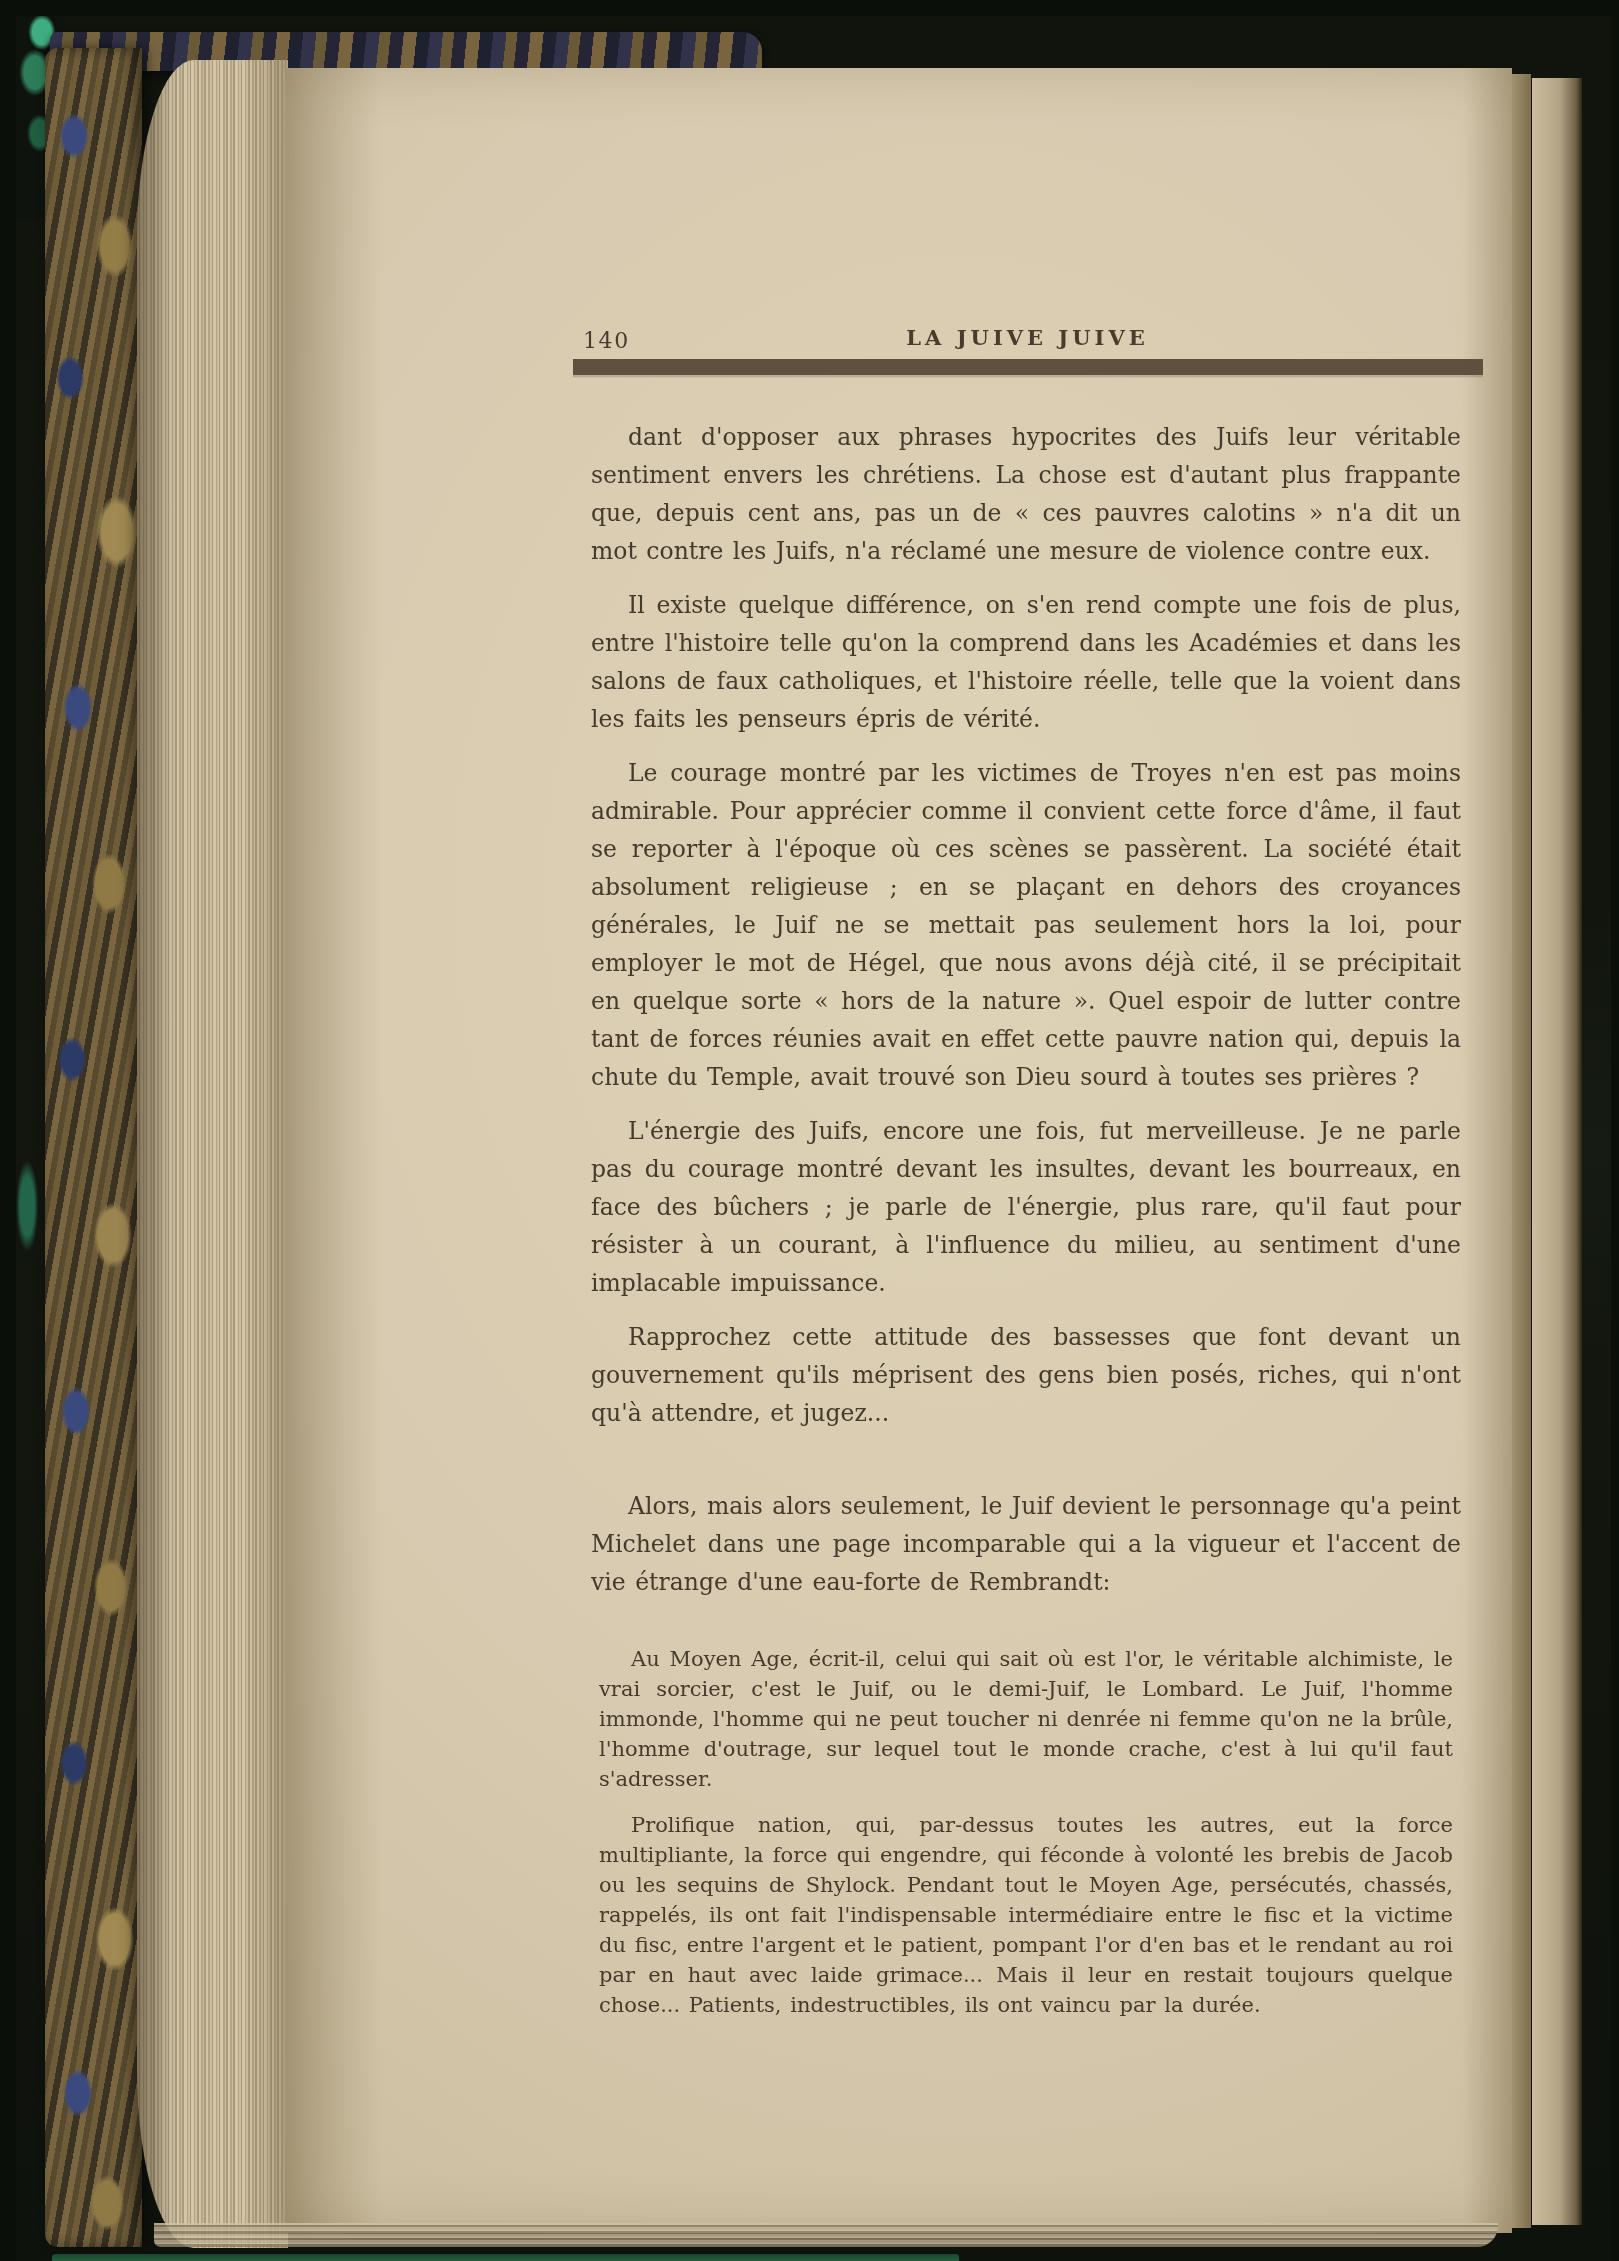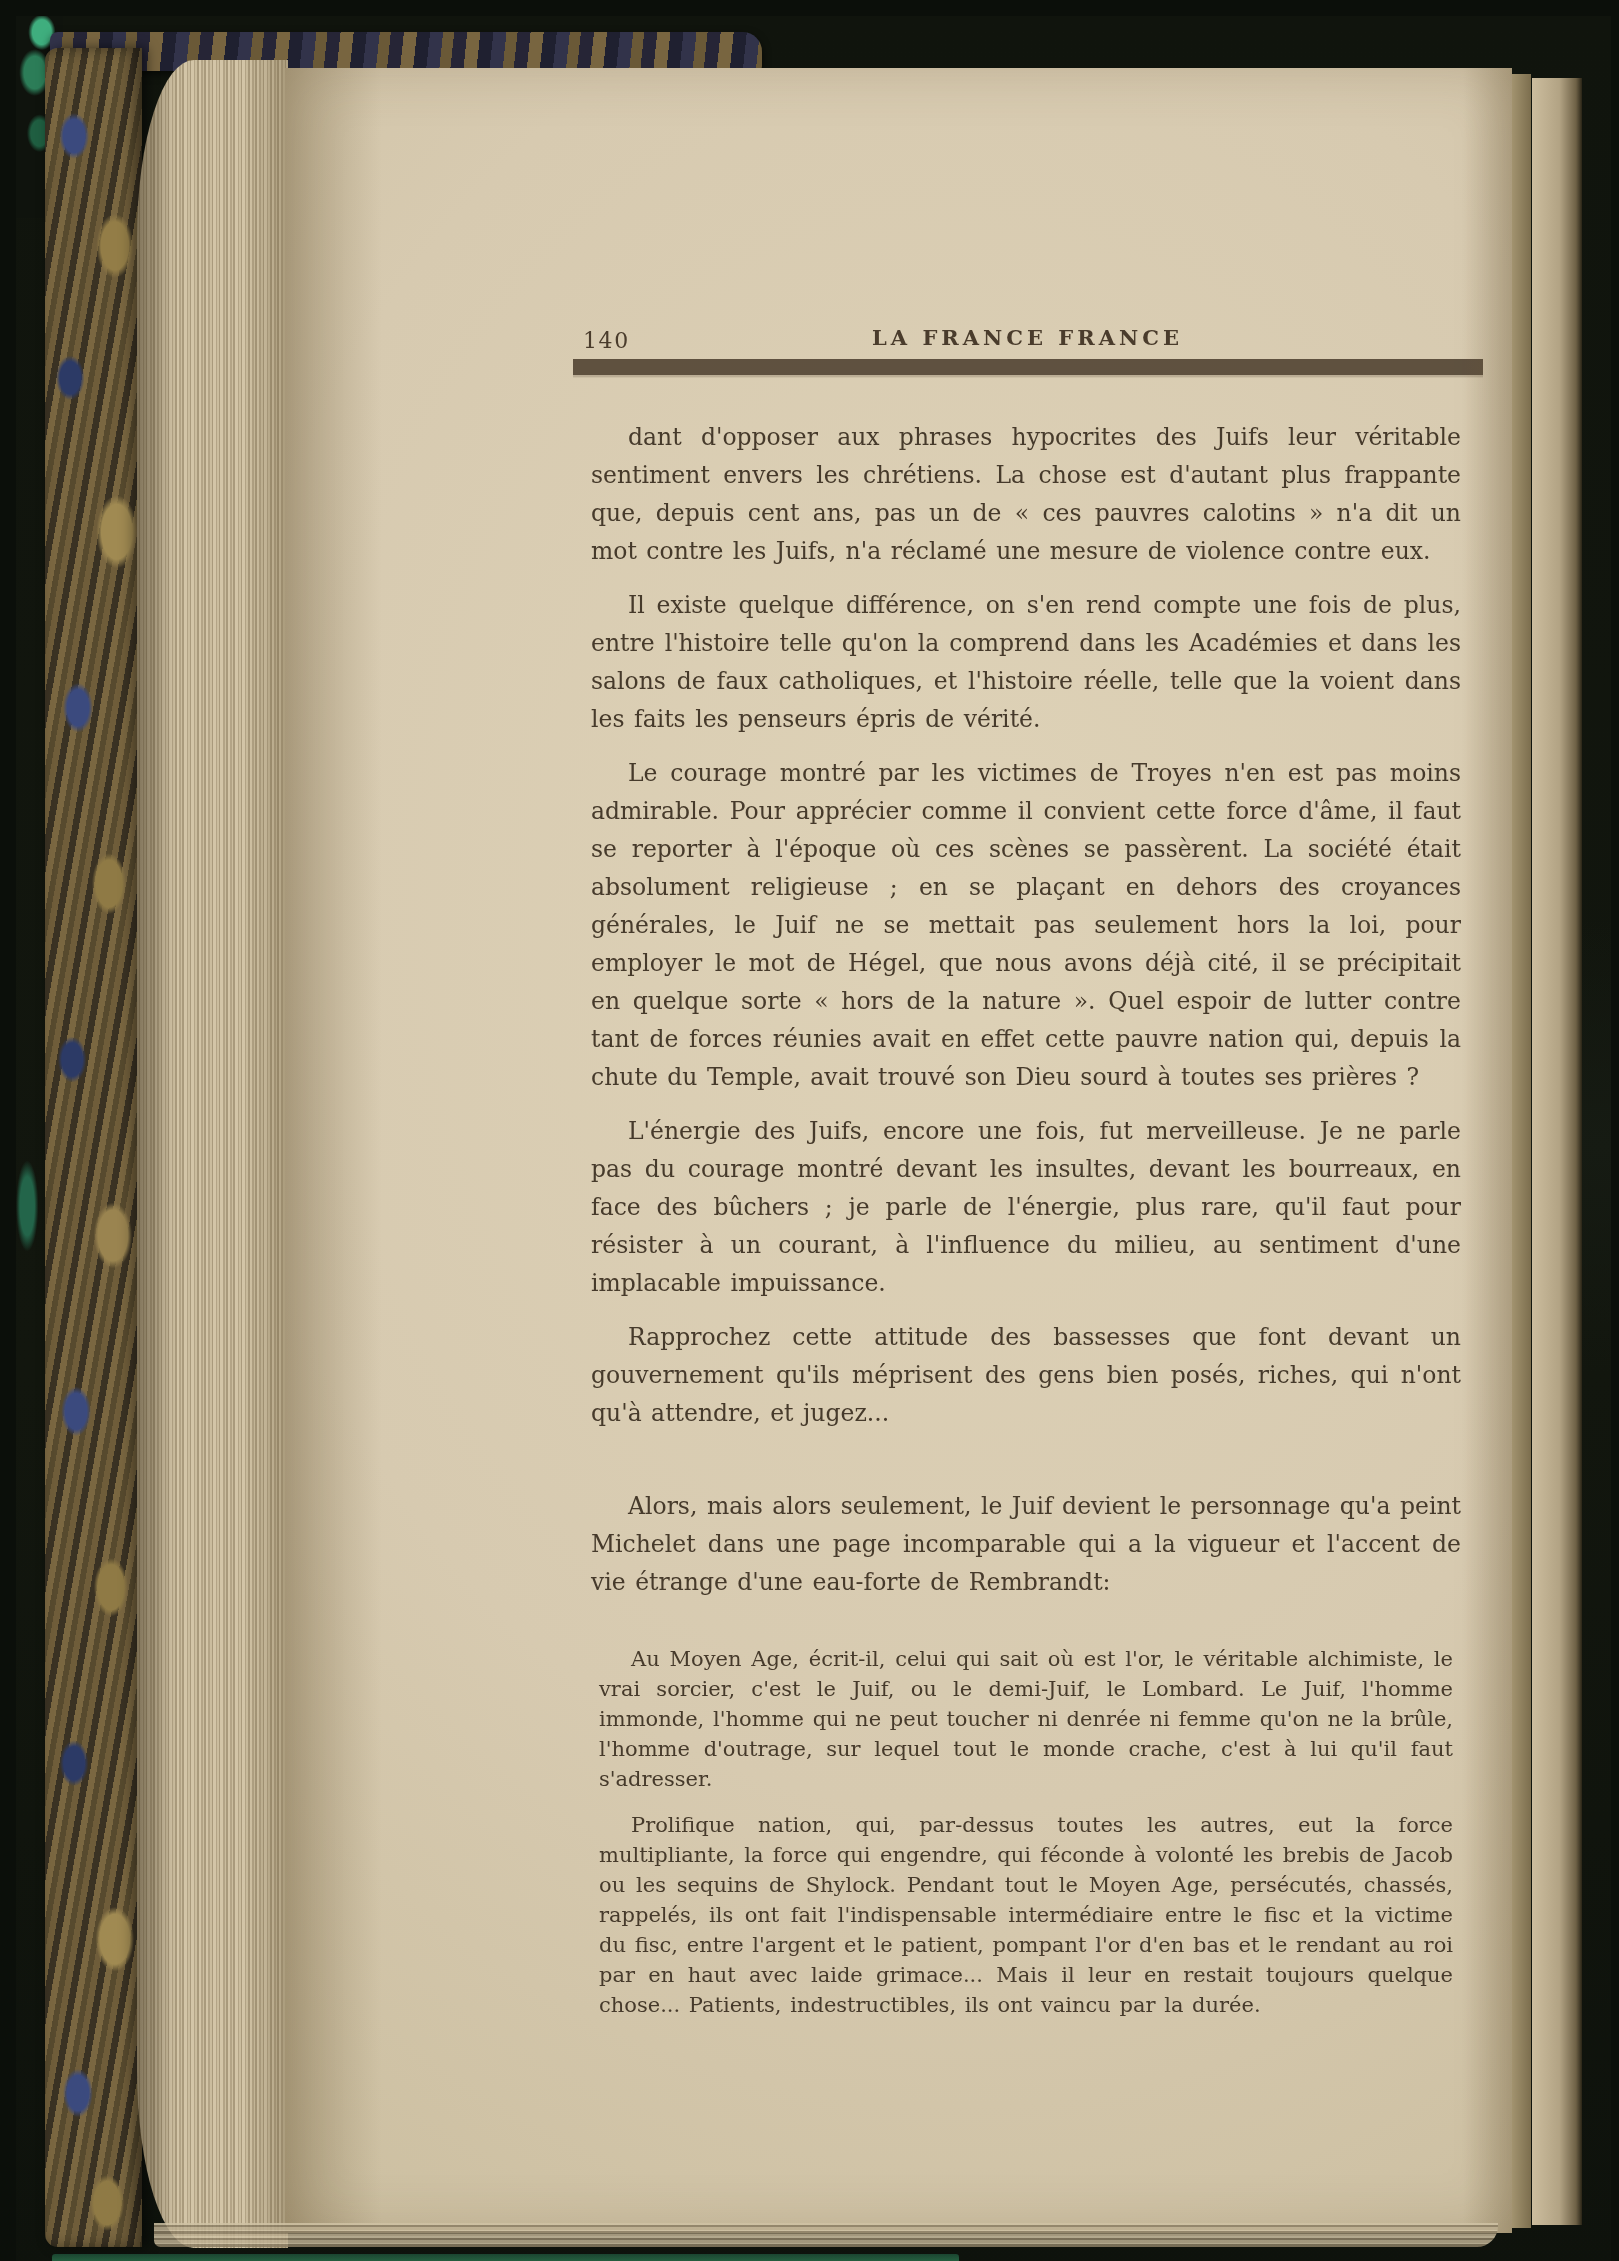--- a/index.html
+++ b/index.html
@@ -135,21 +135,21 @@
   <div class="corner-teal"></div>
   <div class="edge-teal-mid"></div>
   <div class="board-top"></div>
   <div class="cover-marble"></div>
   <div class="page-stack"></div>
 
   <div class="page">
 
     <div class="header">
       <span class="pagenum">140</span>
-      <span class="running-title">LA FRANCE FRANCE</span>
+      <span class="running-title">LA JUIVE JUIVE</span>
     </div>
     <div class="rule"></div>
 
     <div class="body">
       <p>dant d'opposer aux phrases hypocrites des Juifs leur véritable sentiment envers les chrétiens. La chose est d'autant plus frappante que, depuis cent ans, pas un de « ces pauvres calotins » n'a dit un mot contre les Juifs, n'a réclamé une mesure de violence contre eux.</p>
       <p>Il existe quelque différence, on s'en rend compte une fois de plus, entre l'histoire telle qu'on la comprend dans les Académies et dans les salons de faux catholiques, et l'histoire réelle, telle que la voient dans les faits les penseurs épris de vérité.</p>
       <p>Le courage montré par les victimes de Troyes n'en est pas moins admirable. Pour apprécier comme il convient cette force d'âme, il faut se reporter à l'époque où ces scènes se passèrent. La société était absolument religieuse ; en se plaçant en dehors des croyances générales, le Juif ne se mettait pas seulement hors la loi, pour employer le mot de Hégel, que nous avons déjà cité, il se précipitait en quelque sorte « hors de la nature ». Quel espoir de lutter contre tant de forces réunies avait en effet cette pauvre nation qui, depuis la chute du Temple, avait trouvé son Dieu sourd à toutes ses prières ?</p>
       <p>L'énergie des Juifs, encore une fois, fut merveilleuse. Je ne parle pas du courage montré devant les insultes, devant les bourreaux, en face des bûchers ; je parle de l'énergie, plus rare, qu'il faut pour résister à un courant, à l'influence du milieu, au sentiment d'une implacable impuissance.</p>
       <p>Rapprochez cette attitude des bassesses que font devant un gouvernement qu'ils méprisent des gens bien posés, riches, qui n'ont qu'à attendre, et jugez...</p>
       <p class="section-start">Alors, mais alors seulement, le Juif devient le personnage qu'a peint Michelet dans une page incomparable qui a la vigueur et l'accent de vie étrange d'une eau-forte de Rembrandt:</p>

